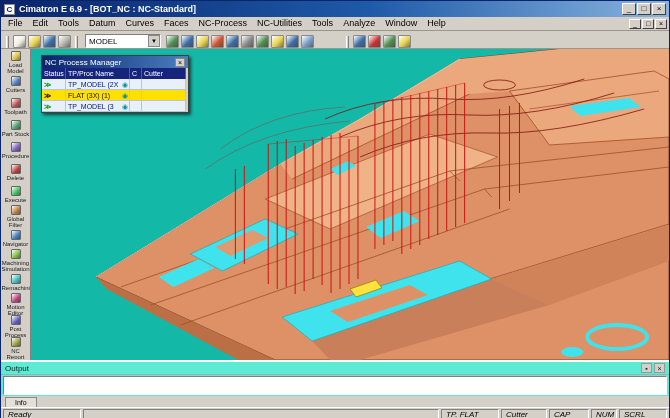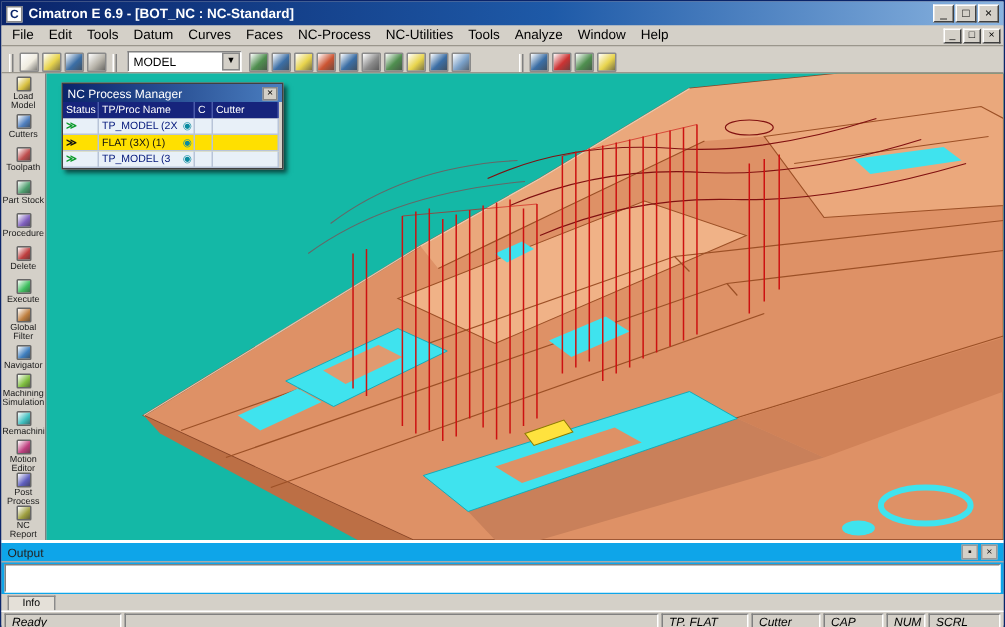--- a/index.html
+++ b/index.html
@@ -59,21 +59,21 @@
   .pm-grid { display:grid; grid-template-columns:24px 64px 12px 44px; }
   .pm-h { background:#16247c; color:#fff; height:11px; line-height:11px; padding-left:2px;
     border-right:1px solid #4a5aaa; overflow:hidden; white-space:nowrap; }
   .pm-c { height:11px; line-height:11px; padding-left:2px; border-right:1px solid #b8c4d8;
     border-bottom:1px solid #b8c4d8; background:#e8f0f8; overflow:hidden; white-space:nowrap; color:#00157a; }
   .row-sel .pm-c { background:#ffe000; color:#101010; }
   .st-g { color:#0a9a2a; font-weight:bold; }
   .globe { color:#0a8aa0; float:right; margin-right:1px; }
 
   
-  .output { height:36px; flex:none; background:#0ea5e9; border-top:2px solid #fff; }
+  .output { height:36px; flex:none; background:#5eead4; border-top:2px solid #fff; }
   .out-title { height:13px; display:flex; align-items:center; font-size:8px; padding:0 4px;
     border-bottom:1px solid #aaa; color:#222; }
   .out-icons { margin-left:auto; display:flex; gap:2px; }
   .oicon { width:11px; height:10px; border:1px solid #999; background:#d4d0c8; font-size:7px;
     line-height:9px; text-align:center; }
   .out-body { height:19px; margin:1px 2px; background:#fff; border:1px solid; border-color:#808080 #fff #fff #808080; }
 
   .infobar { height:11px; flex:none; background:#d4d0c8; display:flex; align-items:flex-end; padding:0 4px; }
   .info-tab { font-size:7px; line-height:10px; height:10px; padding:0 9px; background:#e4e0d8;
     border:1px solid #8a8a8a; border-bottom:none; }

